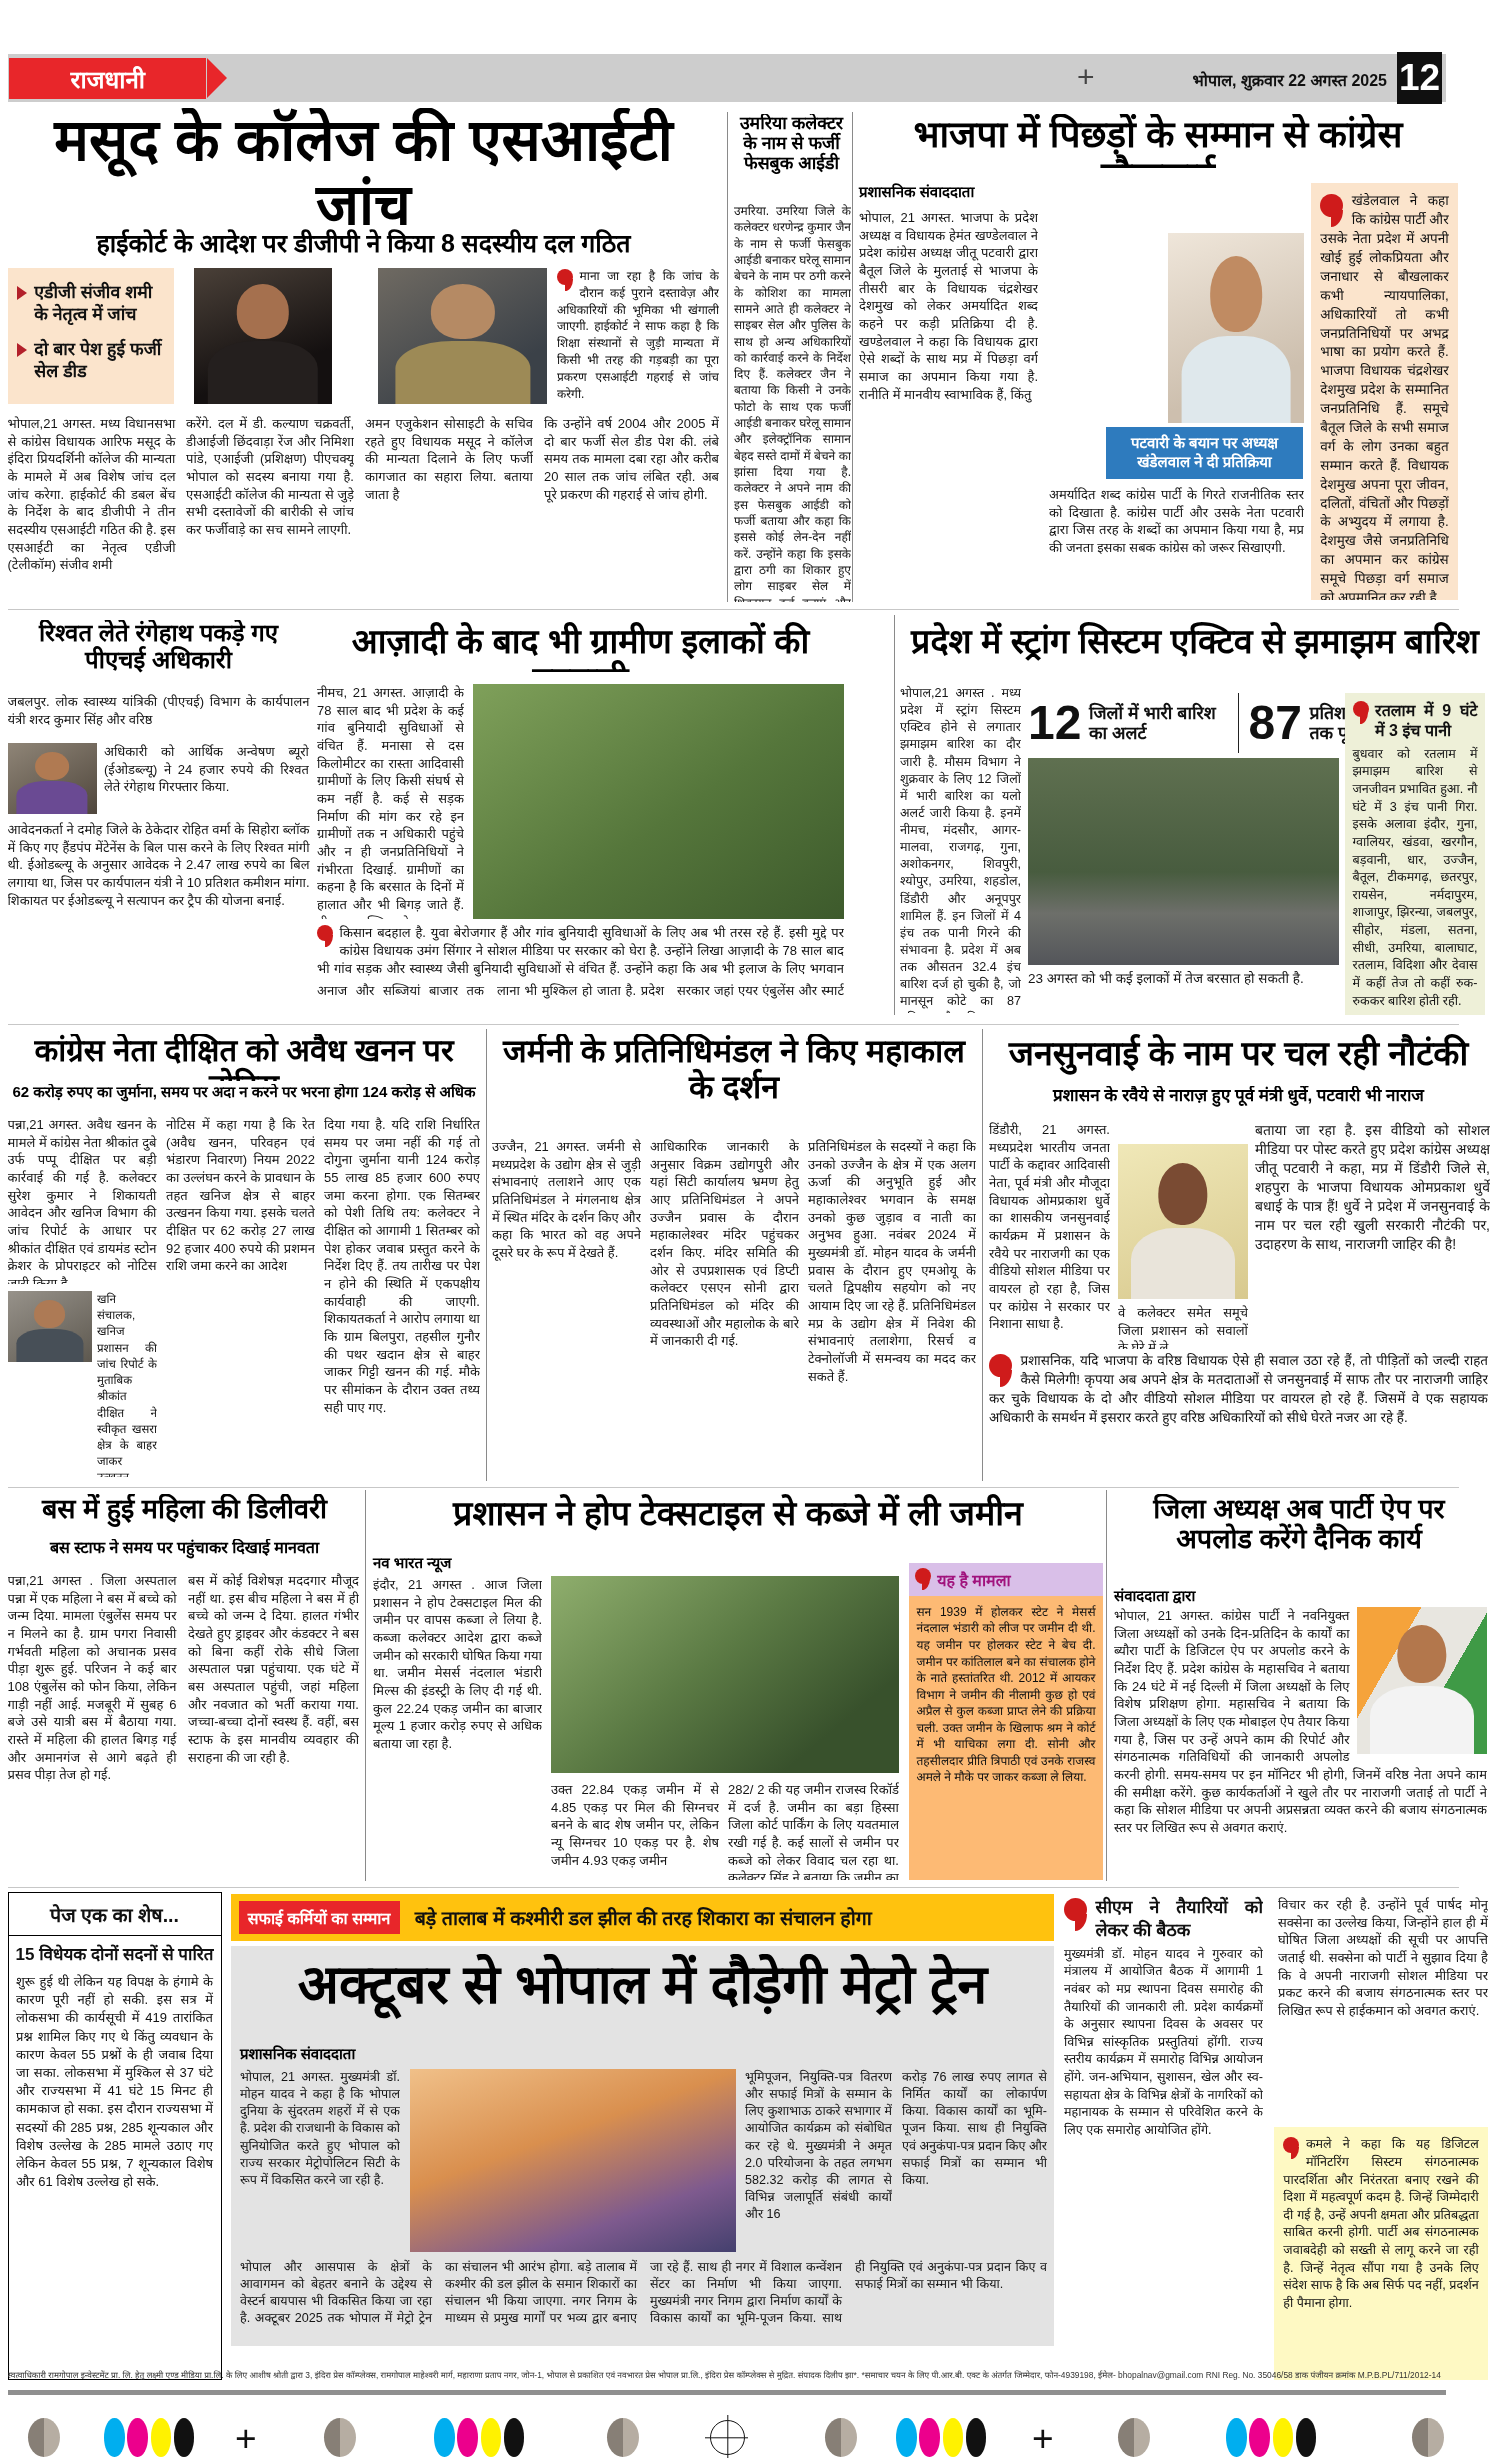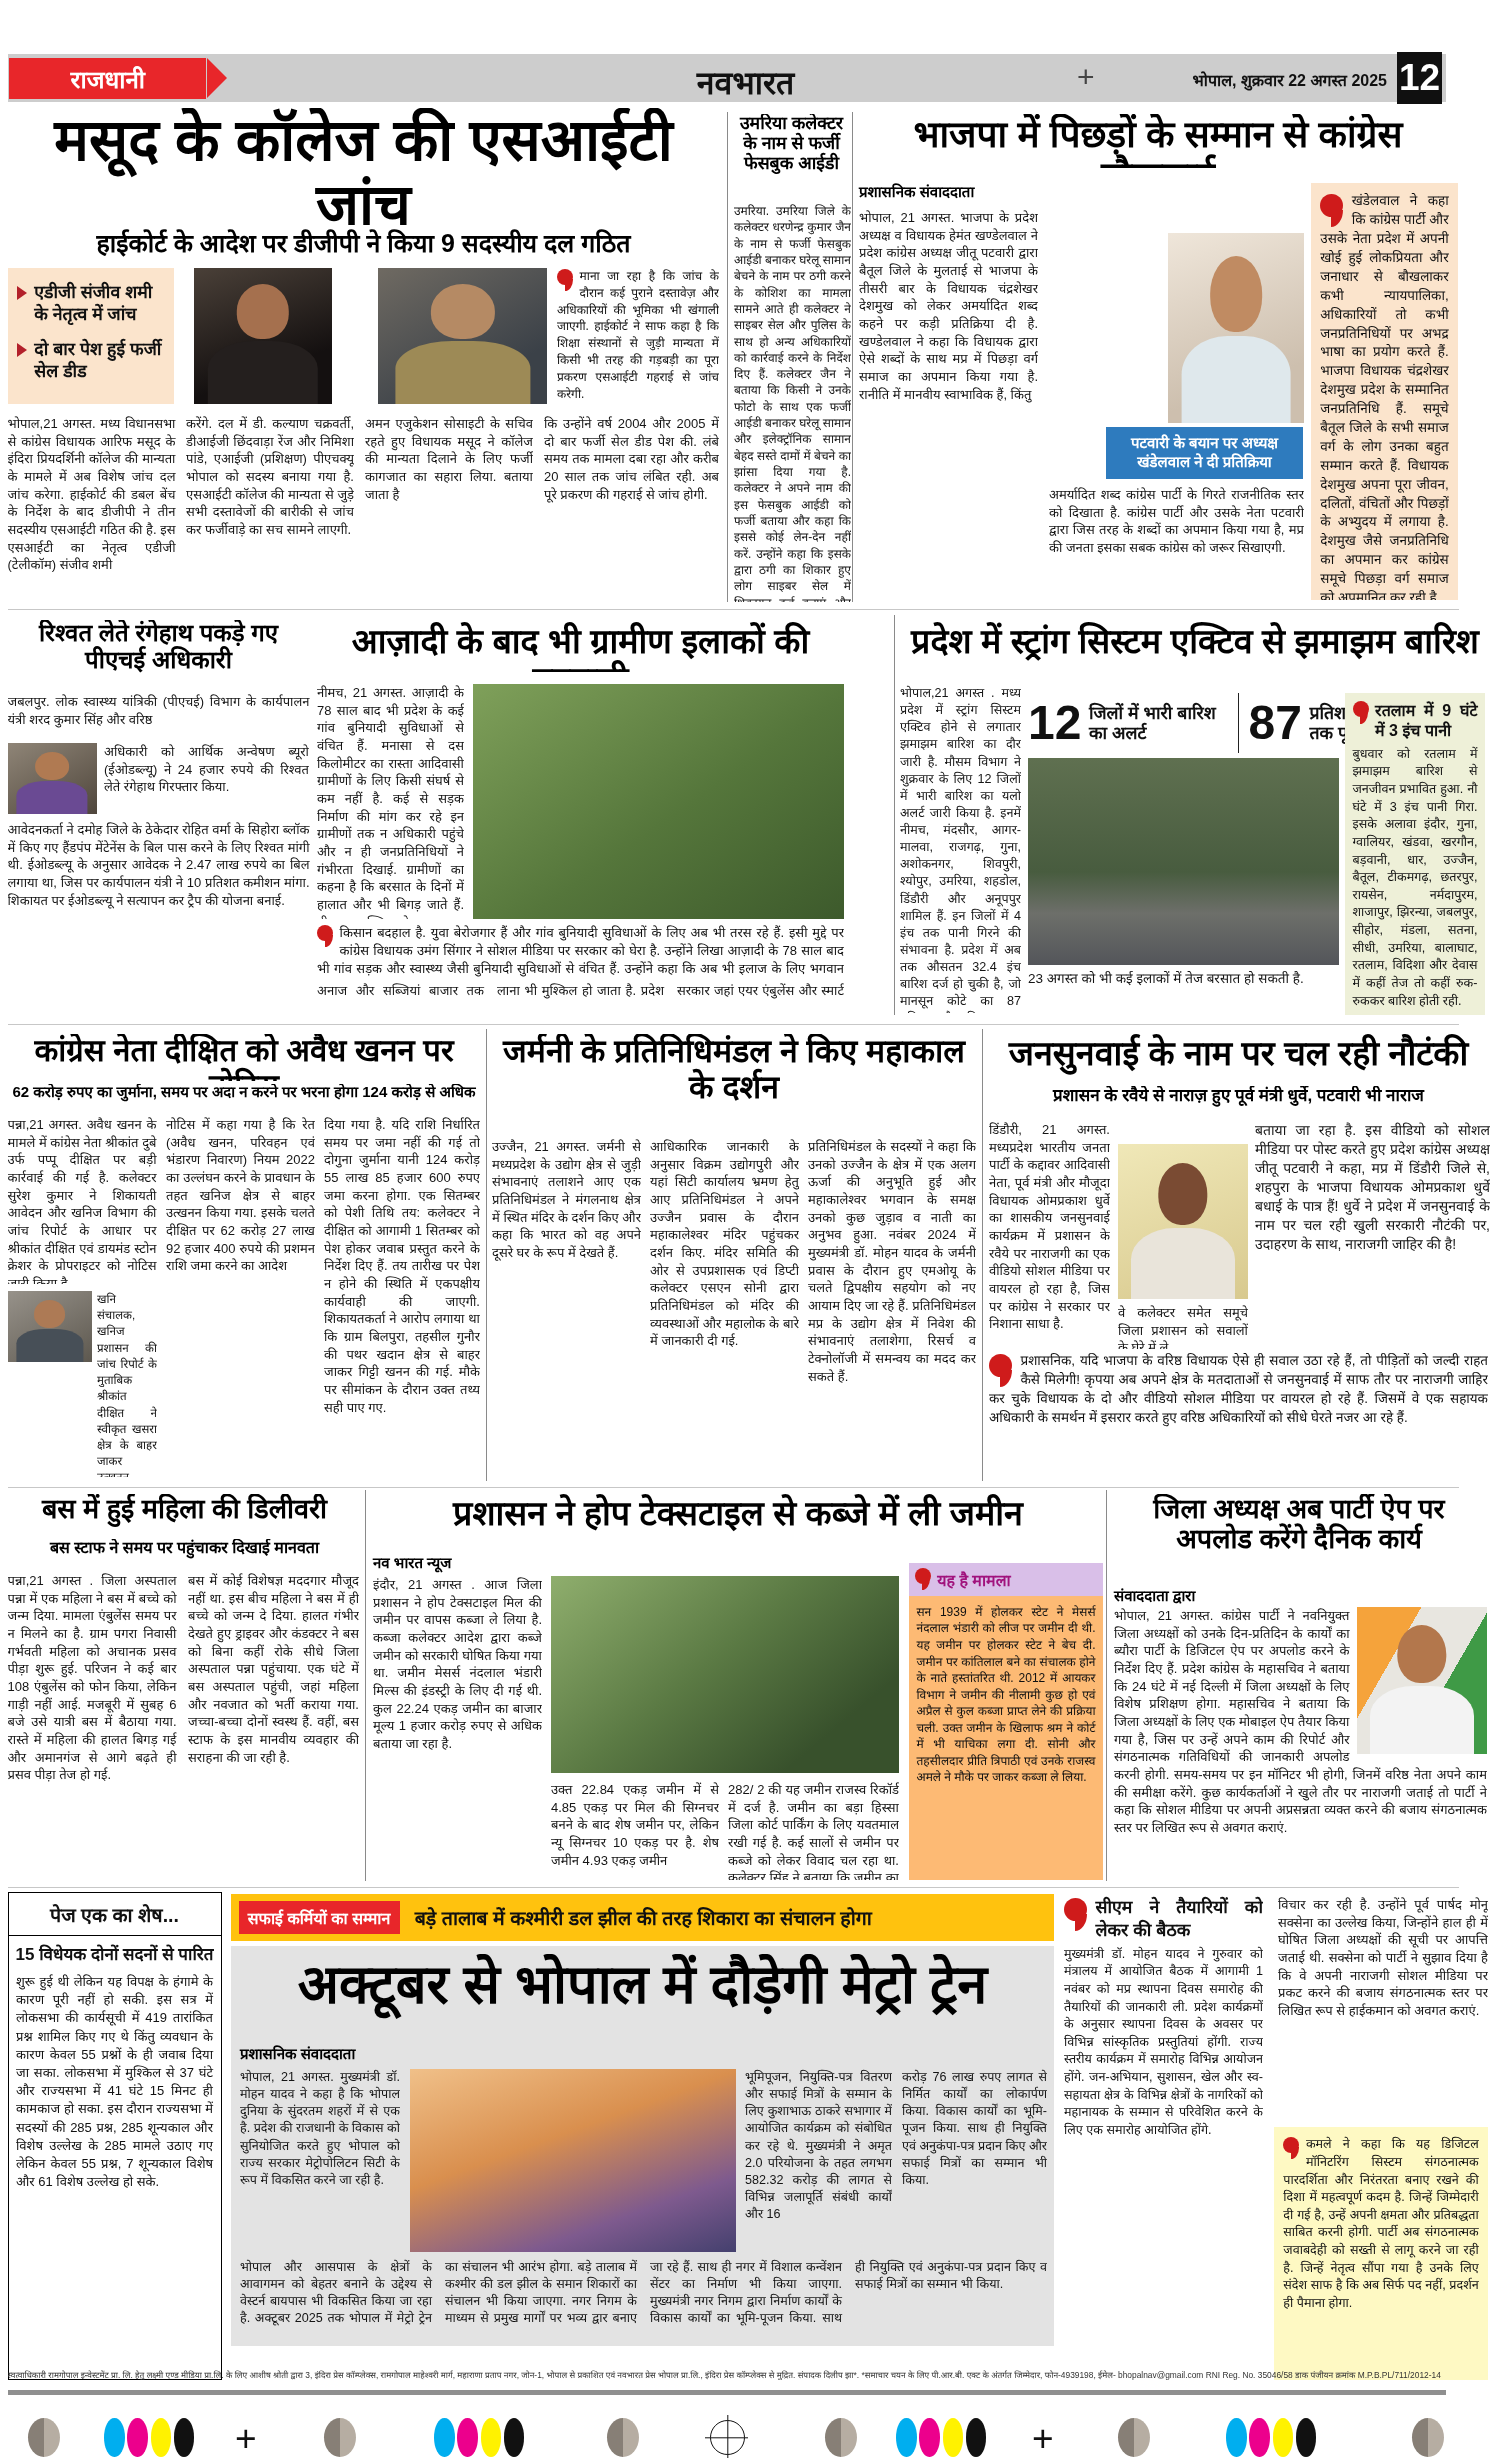--- a/index.html
+++ b/index.html
@@ -77,27 +77,26 @@
 </style>
 </head>
 <body>
 
 <div class="page">
 
   <div class="hbar"></div>
   <div class="hlabel">
       <span>राजधानी</span>
     </div>
-  <div class="htitle">नवभारत</div>
   <div class="hplus">+</div>
   <div class="hdate">भोपाल, शुक्रवार 22 अगस्त 2025</div>
   <div class="hpage">12</div>
 
   <div class="hd" style="left:7.5px;top:108px;width:712px;height:117px;font-size:58px;">मसूद के कॉलेज की एसआईटी जांच</div>
-  <div class="hd" style="left:7.5px;top:229px;width:712px;height:37px;font-size:25px;">हाईकोर्ट के आदेश पर डीजीपी ने किया 9 सदस्यीय दल गठित</div>
+  <div class="hd" style="left:7.5px;top:229px;width:712px;height:37px;font-size:25px;">हाईकोर्ट के आदेश पर डीजीपी ने किया 8 सदस्यीय दल गठित</div>
   <div class="bulletbox peach" style="left:7.5px;top:268px;width:166px;height:136px;">
     <div class="bullet">
         <span class="tri"></span>
         <span>एडीजी संजीव शमी के नेतृत्व में जांच</span>
       </div>
     <div class="bullet">
         <span class="tri"></span>
         <span>दो बार पेश हुई फर्जी सेल डीड</span>
       </div>
   </div>

